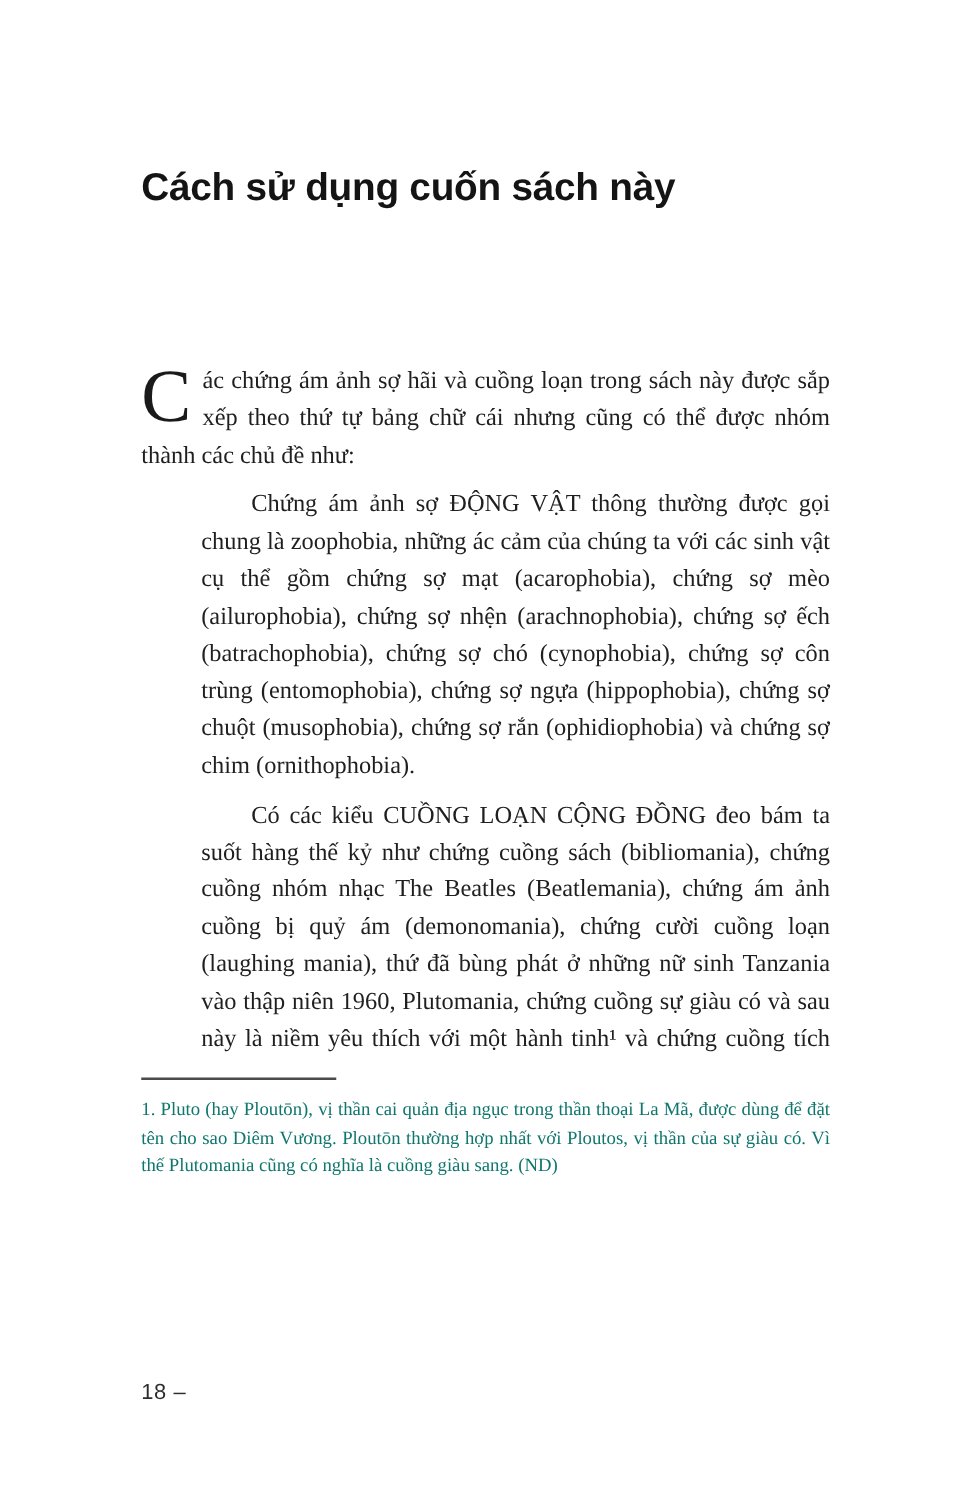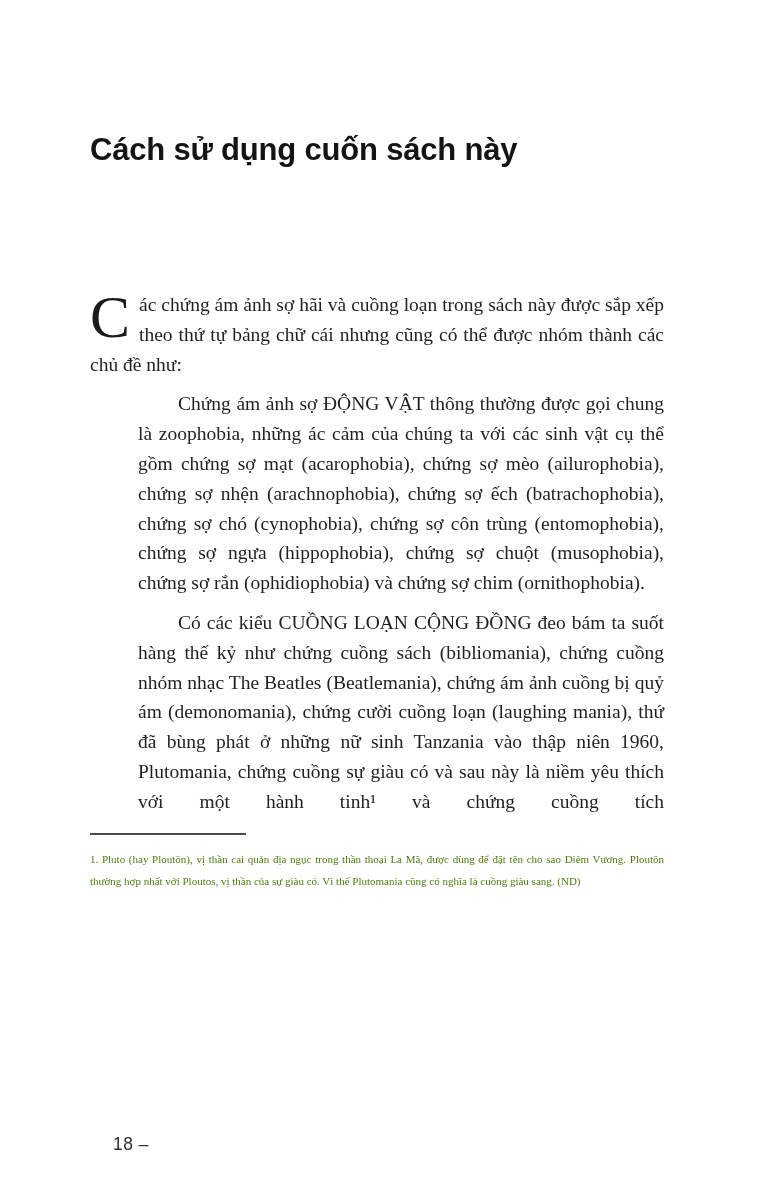--- a/index.html
+++ b/index.html
@@ -10,21 +10,21 @@
     position: relative;
     overflow: hidden;
     font-family: "Liberation Serif", serif;
     color: #1c1c1c;
     -webkit-font-smoothing: antialiased;
   }
   .page {
     position: absolute;
     inset: 0;
     background: #ffffff;
-    padding: 0 112px 0 90px;
+    padding: 0 112px 0 113px;
   }
   .title {
     font-family: "Liberation Sans", sans-serif;
     font-weight: 700;
     font-size: 31px;
     line-height: 38px;
     letter-spacing: -0.2px;
     color: #141414;
     padding-top: 131px;
   }
@@ -46,29 +46,29 @@
     color: #1a1a1a;
   }
   .footnote-block { margin-top: 16px; }
   .footnote-rule {
     width: 156px;
     height: 2px;
     background: #4a4a4a;
     margin-bottom: 13px;
   }
   .footnote {
-    font-size: 11px;
+    font-size: 15px;
     line-height: 22.5px;
     text-align: justify;
-    color: #4d7c0f;
+    color: #0f766e;
   }
   .page-number {
     position: absolute;
     left: 113px;
-    top: 1134px;
+    top: 1103px;
     font-family: "Liberation Sans", sans-serif;
     font-size: 17.5px;
     color: #2e2e2e;
     letter-spacing: 0.5px;
   }
 </style>
 </head>
 <body>
 
 <div class="page">

